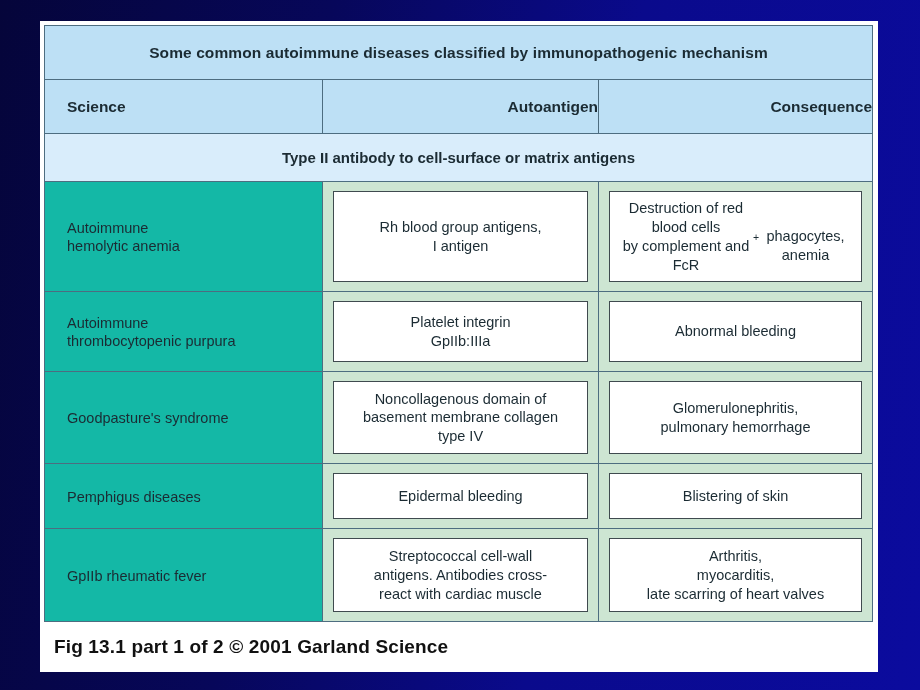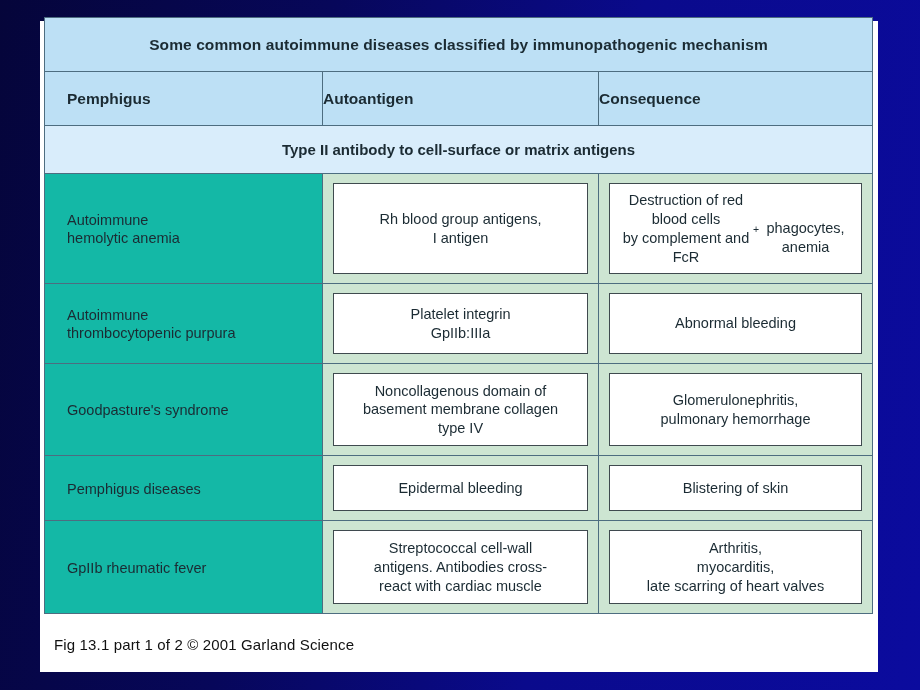--- a/index.html
+++ b/index.html
@@ -23,21 +23,21 @@
     top: 21px;
     width: 838px;
     height: 651px;
     background: #ffffff;
   }
 
   
   #disease-table {
     position: absolute;
     left: 44px;
-    top: 17px;
+    top: 25px;
     width: 670px;
     height: 594px;
     border: 1px solid #4d6d80;
     border-collapse: collapse;
     table-layout: fixed;
   }
 
   #disease-table td {
     border: 1px solid #4d6d80;
     vertical-align: middle;
@@ -54,21 +54,21 @@
     background: #bde0f5;
     text-align: center;
     font-weight: bold;
     font-size: 15.5px;
     height: 54px;
     letter-spacing: .1px;
   }
 
   .header-cell {
     background: #bde0f5;
-    text-align: left;
+    text-align: right;
     font-weight: bold;
     font-size: 15.5px;
     height: 54px;
   }
   .header-cell.left-align { text-align: left; padding-left: 22px; }
 
   .section-band {
     background: #d9edfb;
     text-align: center;
     font-weight: bold;
@@ -112,22 +112,22 @@
   .row-h2 { height: 80px; }
   .row-h3 { height: 92px; }
   .row-h4 { height: 65px; }
   .row-h5 { height: 93px; }
 
   
   #figure-caption {
     position: absolute;
     left: 54px;
     top: 636px;
-    font-size: 15px;
-    font-weight: normal;
+    font-size: 19px;
+    font-weight: bold;
     color: #111111;
     letter-spacing: .15px;
   }
 </style>
 </head>
 <body>
 
 <div id="slide-panel"></div>
 
 <table id="disease-table">
@@ -135,21 +135,21 @@
     <col class="col-syndrome">
     <col class="col-autoantigen">
     <col class="col-consequence">
   </colgroup>
   <tbody>
     <tr>
       <td class="title-band" colspan="3">Some common autoimmune diseases classified by immunopathogenic mechanism</td>
     </tr>
 
     <tr>
-      <td class="header-cell left-align">Pemphigus</td>
+      <td class="header-cell left-align">Science</td>
       <td class="header-cell">Autoantigen</td>
       <td class="header-cell">Consequence</td>
     </tr>
 
     <tr>
       <td class="section-band" colspan="3">Type II antibody to cell-surface or matrix antigens</td>
     </tr>
 
     <tr class="row-h1">
       <td class="syndrome-cell">Autoimmune<br>hemolytic anemia</td>

